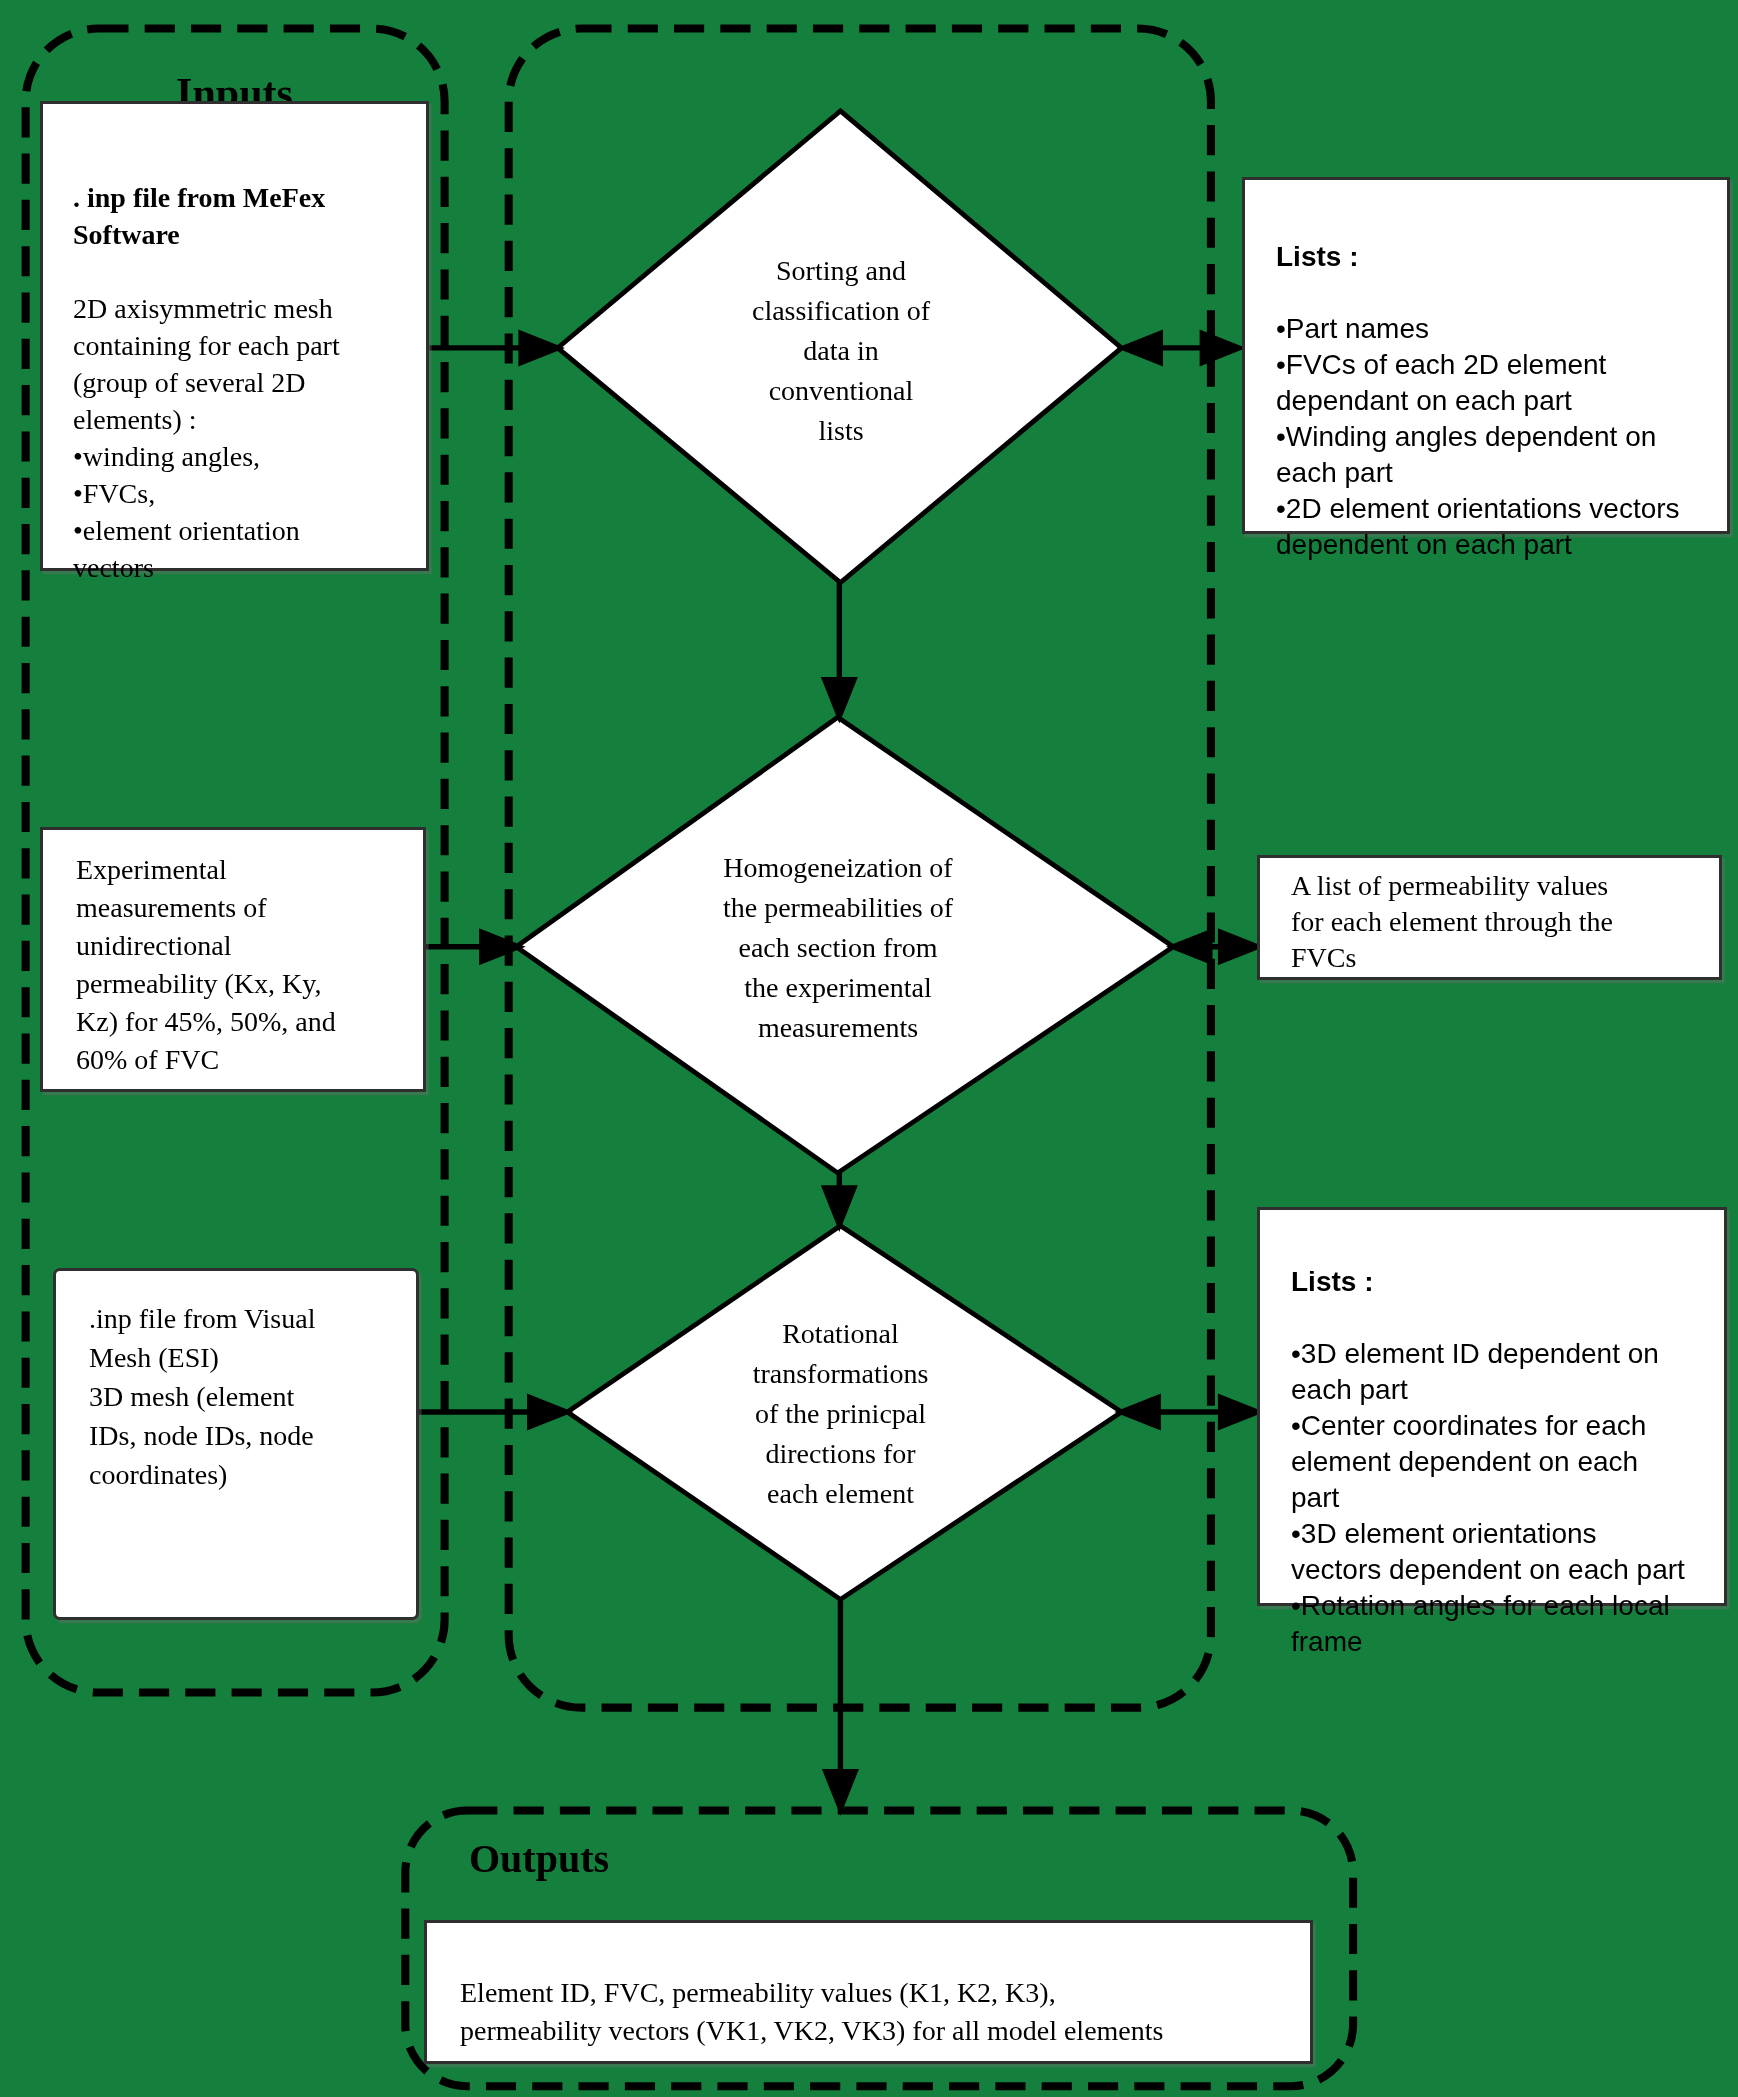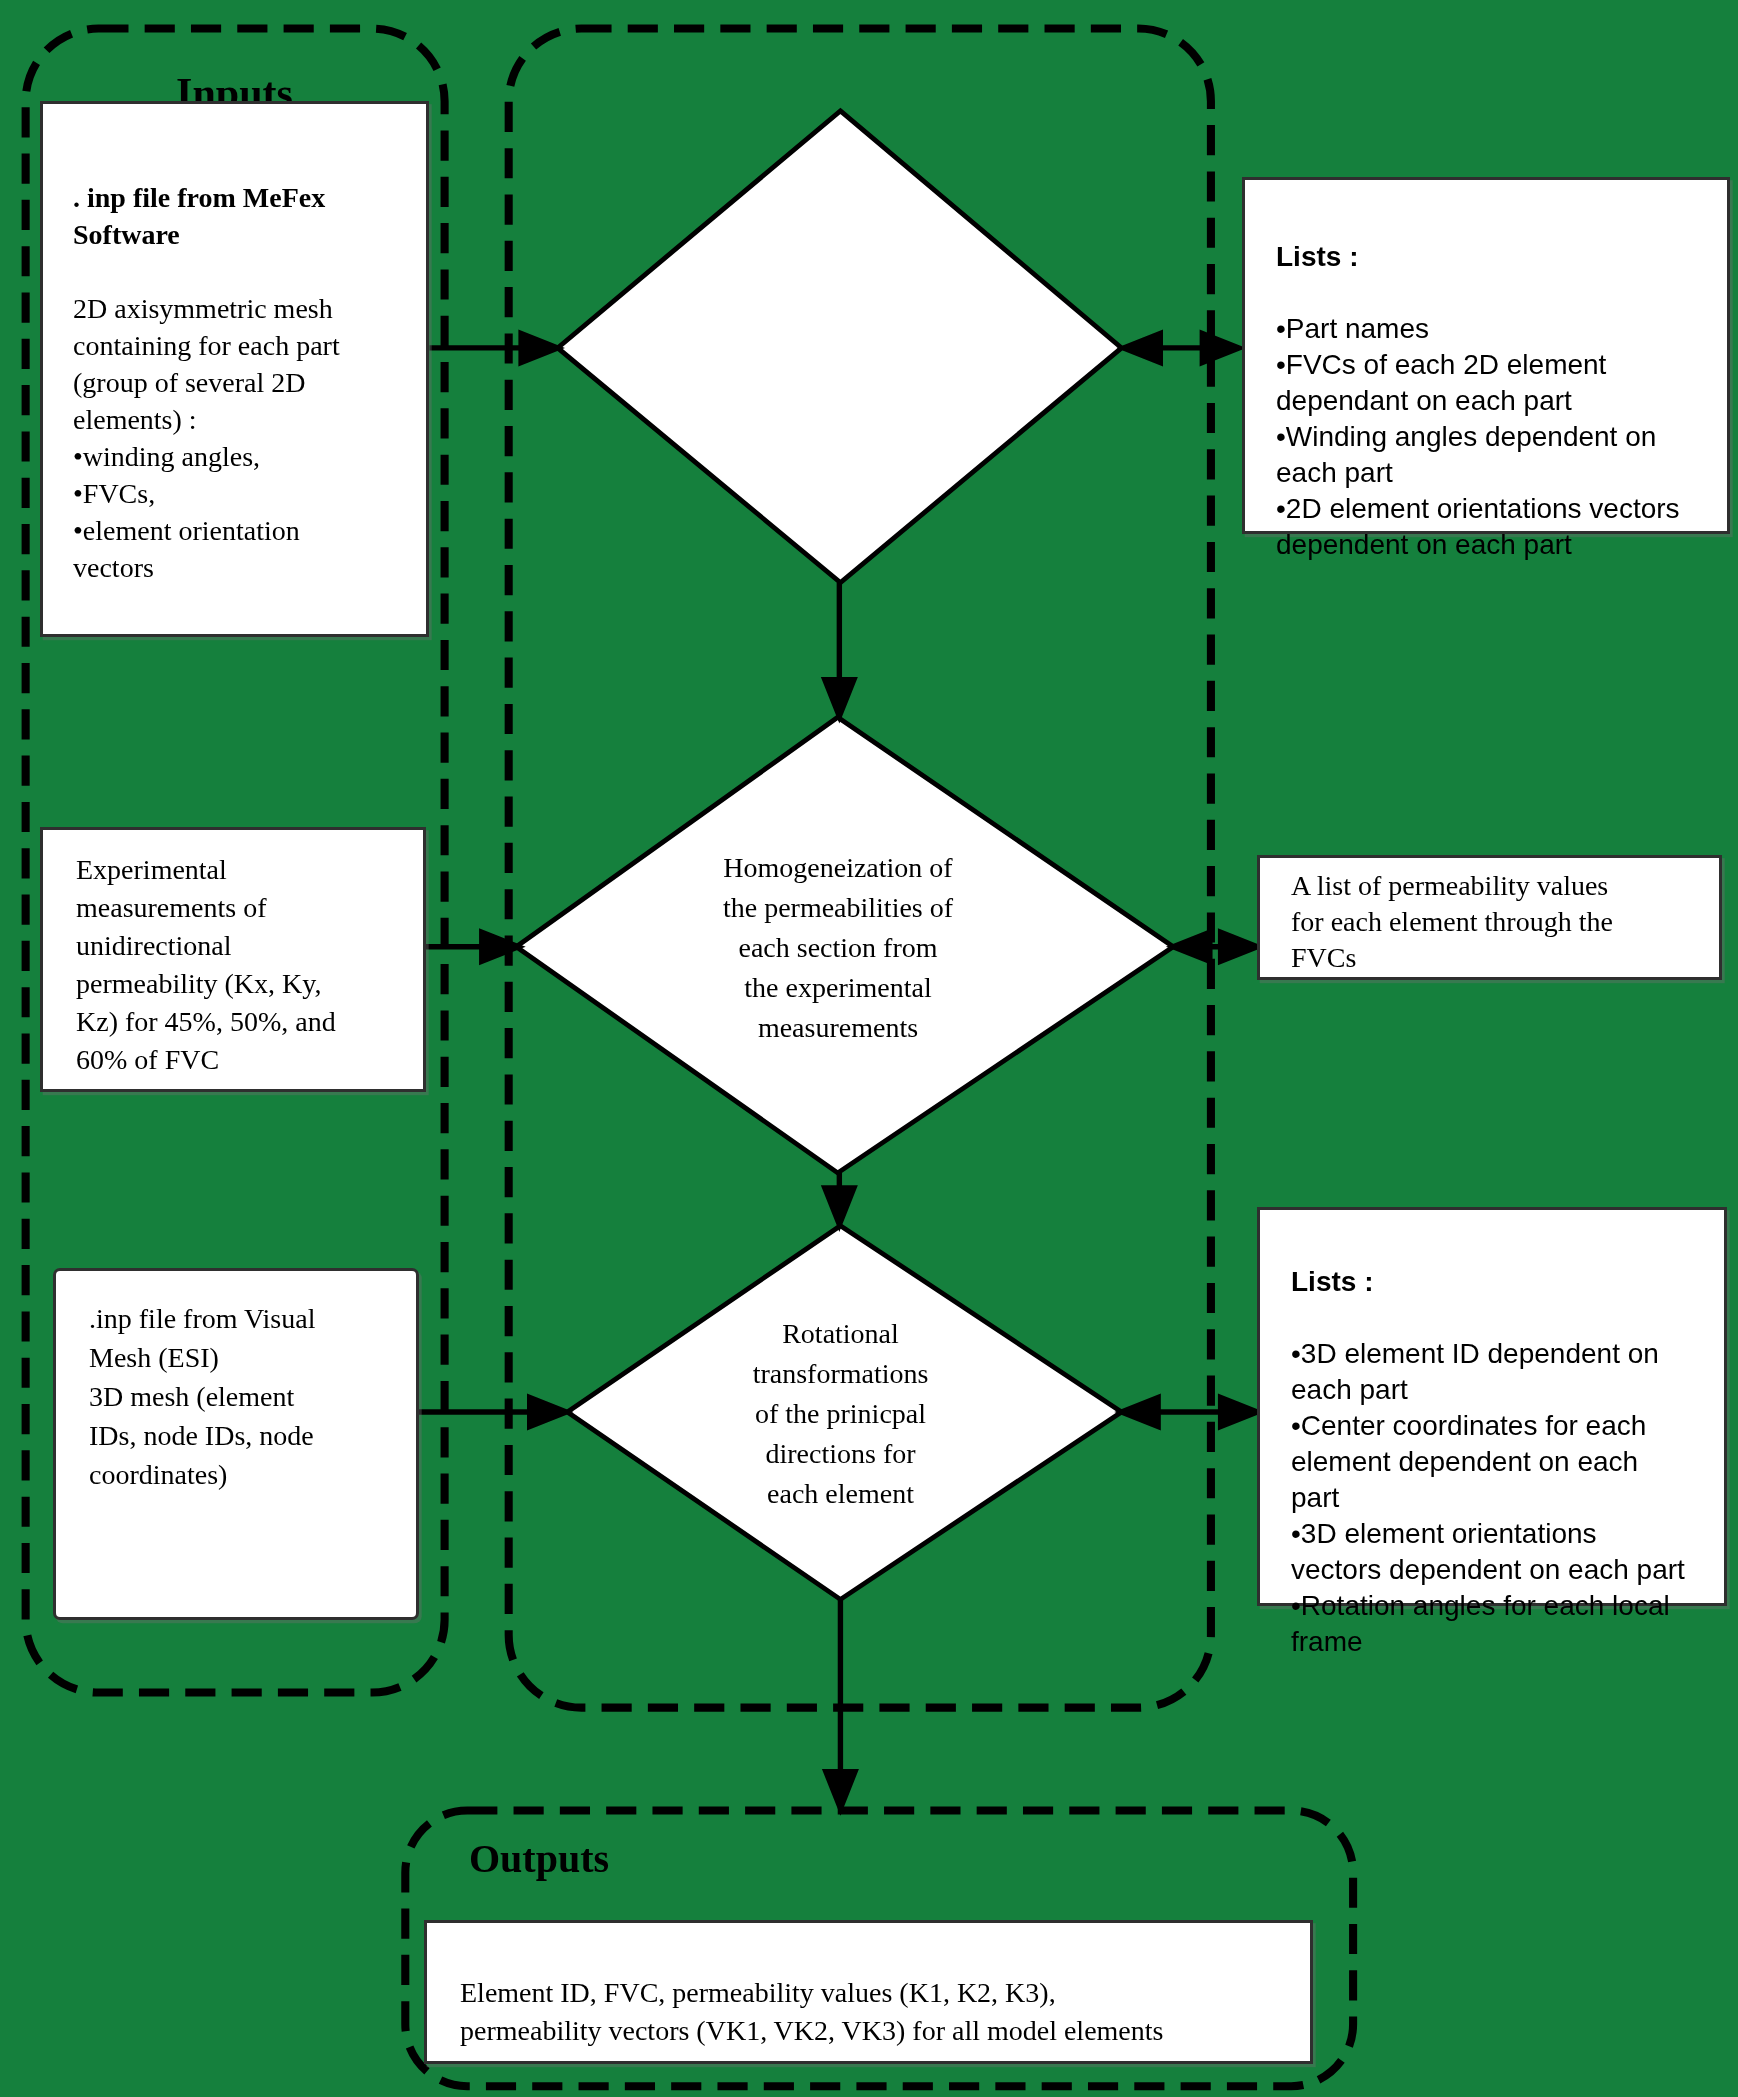--- a/index.html
+++ b/index.html
@@ -85,21 +85,21 @@
       <polygon points="2334,2622 2266,2595 2266,2649"></polygon>
 
       <line x1="1560" y1="2970" x2="1560" y2="3296"></line>
       <polygon points="1560,3358 1533,3290 1587,3290"></polygon>
     </g>
   </svg>
 
   <div class="abs panel-label" style="left:25px;top:69px;width:419px;">Inputs</div>
   <div class="abs panel-label" style="left:469px;top:1835px;text-align:left;font-size:40px;">Outputs</div>
 
-  <div class="abs sbox" style="left:40px;top:101px;width:389px;height:536px;padding:38px 13.5px 0 30px;">
+  <div class="abs sbox" style="left:40px;top:101px;width:389px;height:470px;padding:38px 13.5px 0 30px;">
     <div class="bold">. inp file from MeFex
 Software</div>
     <div>2D axisymmetric mesh
 containing for each part
 (group of several 2D
 elements) :
 •winding angles,
 •FVCs,
 •element orientation
 vectors</div>
@@ -111,20 +111,25 @@
 permeability (Kx, Ky,
 Kz) for 45%, 50%, and
 60% of FVC</div>
 
   <div class="abs sbox" style="left:53px;top:1268px;width:366px;height:352px;padding:28px 8px 0 33px;line-height:39px;border-radius:7px;">.inp file from Visual
 Mesh (ESI)
 3D mesh (element
 IDs, node IDs, node
 coordinates)</div>
 
+  <div class="abs dtext" style="left:663px;top:232px;width:356px;height:237px;">Sorting and
+classification of
+data in
+conventional
+lists</div>
   <div class="abs dtext" style="left:644px;top:832px;width:388px;height:232px;">Homogeneization of
 the permeabilities of
 each section from
 the experimental
 measurements</div>
   <div class="abs dtext" style="left:668px;top:1301px;width:345px;height:226px;">Rotational
 transformations
 of the prinicpal
 directions for
 each element</div>

